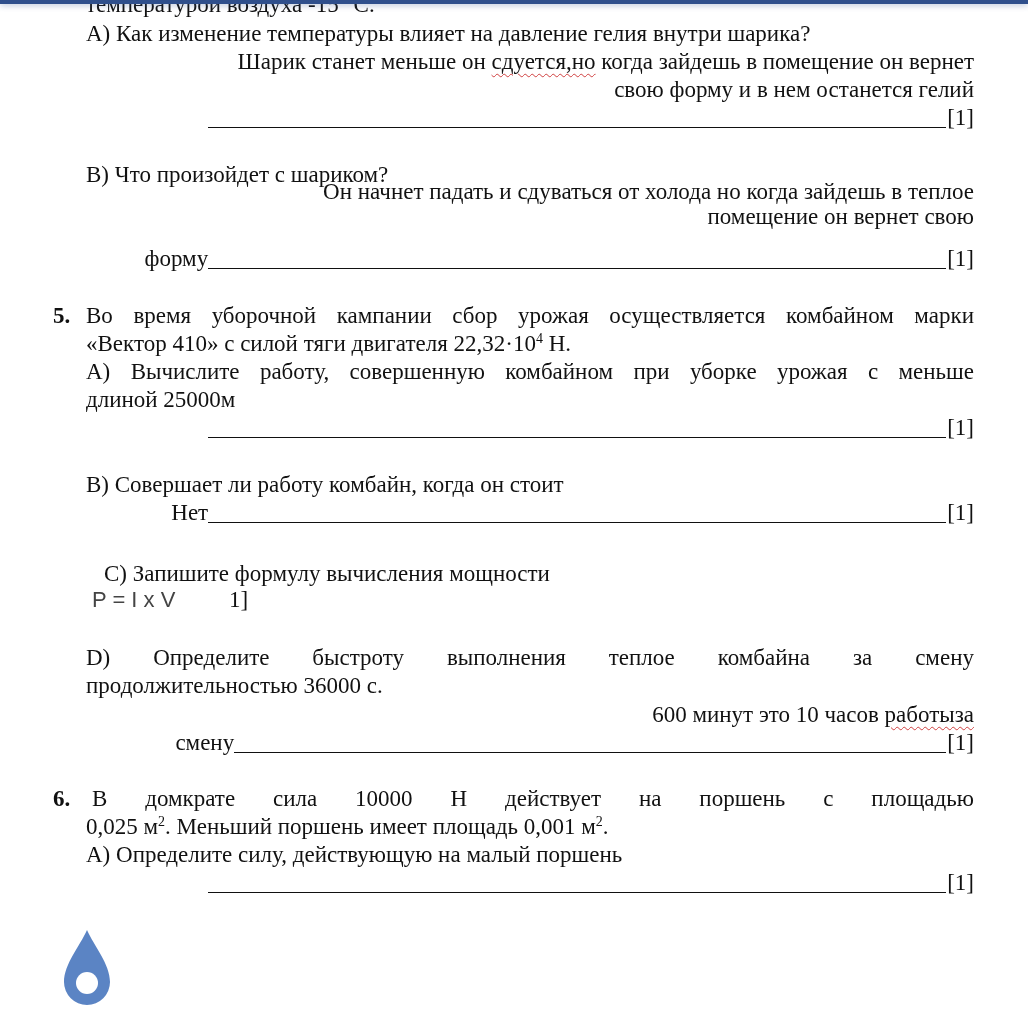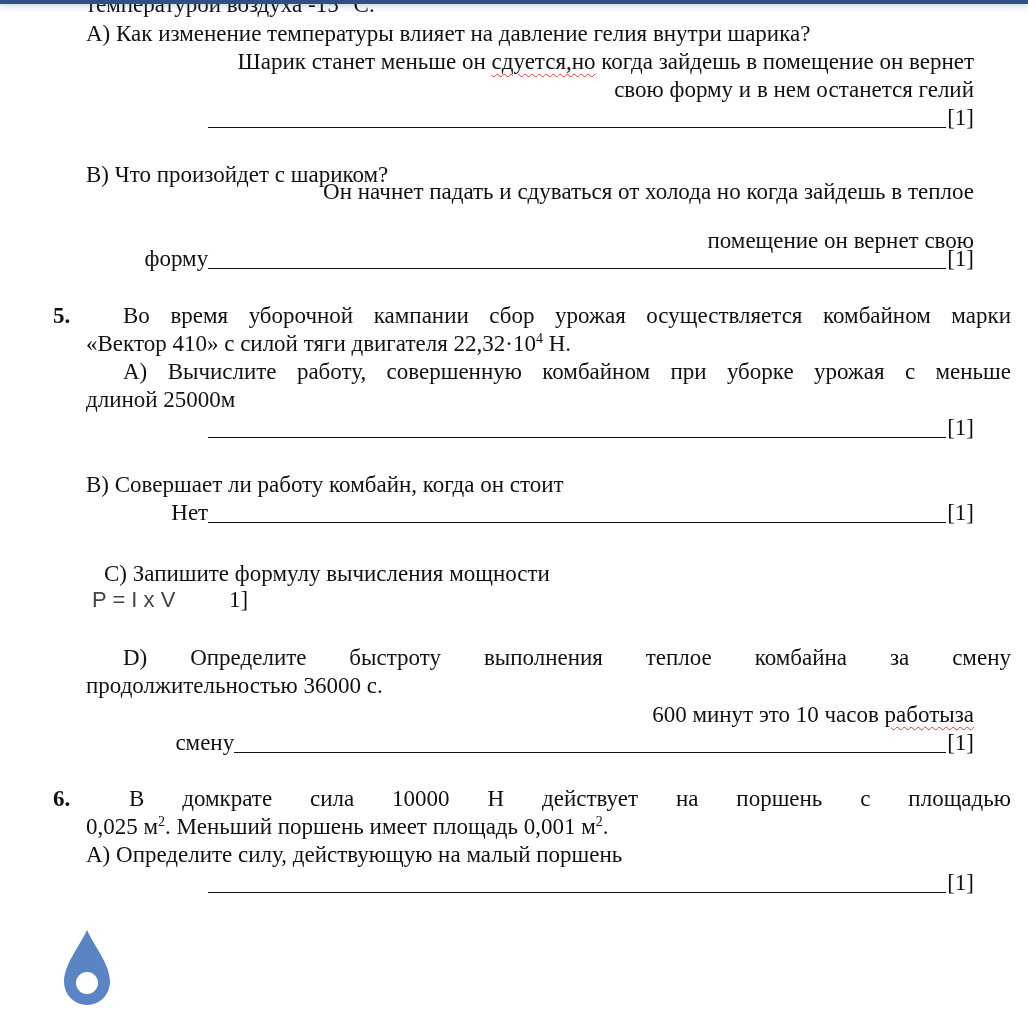--- a/index.html
+++ b/index.html
@@ -33,21 +33,20 @@
   .left { left: 86px; }
   .right { right: 54px; text-align: right; }
   .justify-row {
     position: absolute;
     left: 86px;
     width: 888px;
     display: flex;
     justify-content: space-between;
     font-size: 23px;
     line-height: 28px;
-    margin-left: 37px;
   }
   .qnum {
     position: absolute;
     left: 53px;
     font-weight: bold;
     font-size: 23px;
     line-height: 28px;
   }
   .answer-row {
     position: absolute;
@@ -110,21 +109,21 @@
 </div>
 <div class="line right" style="top:76px;">свою форму и в нем останется гелий</div>
 <div class="answer-row" style="top:104px;">
   <span></span>
   <span class="blank" style="width:738px;"></span>
   <span class="mark">[1]</span>
 </div>
 
 <div class="line left" style="top:161px;">В) Что произойдет с шариком?</div>
 <div class="line right" style="top:178px;">Он начнет падать и сдуваться от холода но когда зайдешь в теплое</div>
-<div class="line right" style="top:227px;">помещение он вернет свою</div>
+<div class="line right" style="top:203px;">помещение он вернет свою</div>
 <div class="answer-row" style="top:245px;">
   <span>форму</span>
   <span class="blank" style="width:738px;"></span>
   <span class="mark">[1]</span>
 </div>
 
 <div class="qnum" style="top:302px;">5.</div>
 <div class="justify-row" style="top:302px;">
   <span>Во</span>
   <span>время</span>

